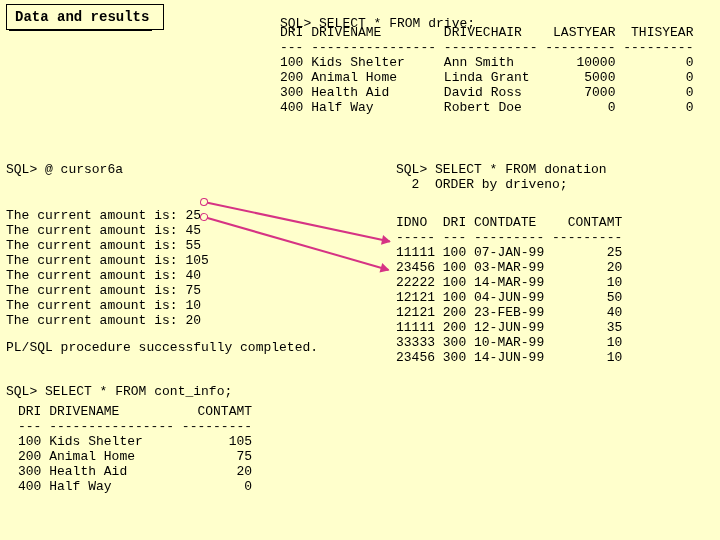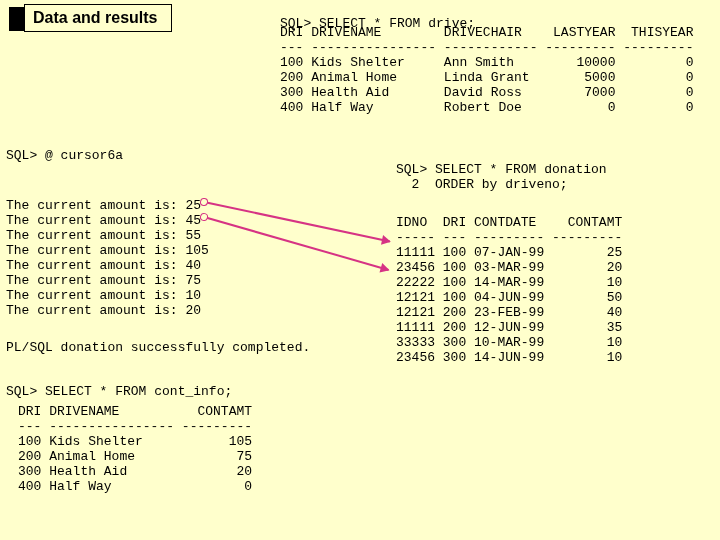--- a/index.html
+++ b/index.html
@@ -1,46 +1,46 @@
 <!DOCTYPE html>
 <html><head>
 <meta charset="utf-8">
 <style>
 body{margin:0;background:#ffffcc;font-family:"Courier New",monospace;font-size:13px;color:#000;width:720px;height:540px;position:relative}
-.badge{position:absolute;left:24px;top:4px;background:#ffffcc;border:1px solid #000;padding:4px 14px 4px 8px;font-family:Liberation Sans, sans-serif;font-weight:bold;font-size:16px}
+.badge{position:absolute;left:6px;top:4px;background:#ffffcc;border:1px solid #000;padding:4px 14px 4px 8px;font-family:Liberation Mono, monospace;font-weight:bold;font-size:14px}
 .badge-shadow{position:absolute;left:9px;top:7px;width:143px;height:24px;background:#000}
 .block{white-space:pre;position:absolute}
 .arrow{position:absolute;height:2px;background:#d63384;transform-origin:left center}
 .arrow::after{content:"";position:absolute;right:-1px;top:-4px;border-left:9px solid #d63384;border-top:5px solid transparent;border-bottom:5px solid transparent}
 .arrow::before{content:"";position:absolute;left:-4px;top:-3px;width:6px;height:6px;border:1px solid #d63384;border-radius:50%;background:#ffffcc}
 </style>
 </head>
 <body>
 
 <div class="badge-shadow"></div>
 <div class="badge">Data and results</div>
 
 <div class="block" style="left:280px;top:16px">SQL&gt; SELECT * FROM drive;</div>
 <div class="block" style="left:280px;top:25px">DRI DRIVENAME        DRIVECHAIR    LASTYEAR  THISYEAR
 --- ---------------- ------------ --------- ---------
 100 Kids Shelter     Ann Smith        10000         0
 200 Animal Home      Linda Grant       5000         0
 300 Health Aid       David Ross        7000         0
 400 Half Way         Robert Doe           0         0</div>
 
-<div class="block" style="left:6px;top:148px">SQL&gt; @ cursor6a</div>
-<div class="block" style="left:6px;top:198px">The current amount is: 25
+<div class="block" style="left:6px;top:162px">SQL&gt; @ cursor6a</div>
+<div class="block" style="left:6px;top:208px">The current amount is: 25
 The current amount is: 45
 The current amount is: 55
 The current amount is: 105
 The current amount is: 40
 The current amount is: 75
 The current amount is: 10
 The current amount is: 20</div>
-<div class="block" style="left:6px;top:340px">PL/SQL donation successfully completed.</div>
+<div class="block" style="left:6px;top:340px">PL/SQL procedure successfully completed.</div>
 <div class="block" style="left:6px;top:384px">SQL&gt; SELECT * FROM cont_info;</div>
 <div class="block" style="left:18px;top:404px">DRI DRIVENAME          CONTAMT
 --- ---------------- ---------
 100 Kids Shelter           105
 200 Animal Home             75
 300 Health Aid              20
 400 Half Way                 0</div>
 
 <div class="block" style="left:396px;top:162px">SQL&gt; SELECT * FROM donation
   2  ORDER by driveno;</div>

